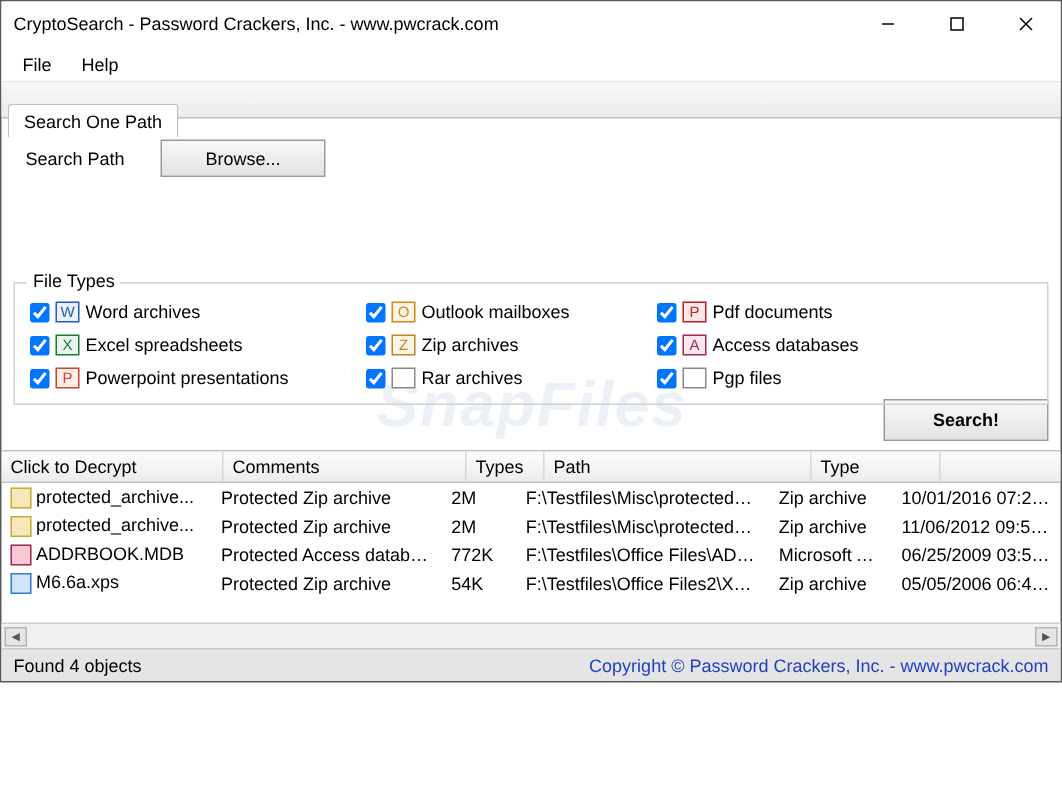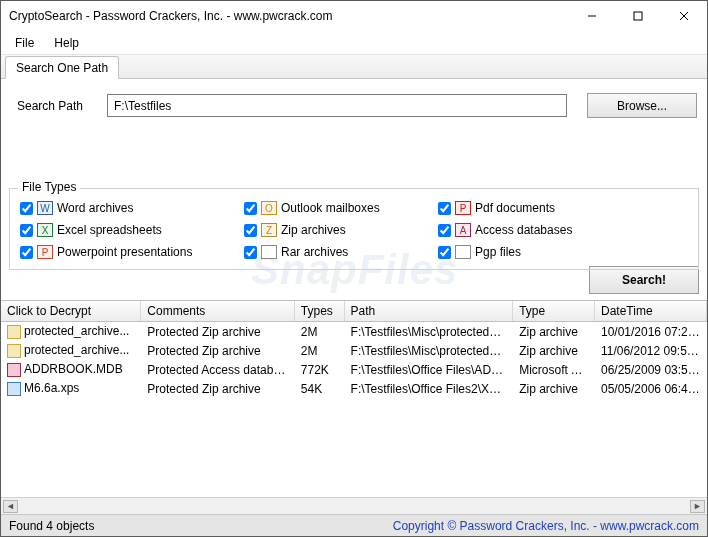--- a/index.html
+++ b/index.html
@@ -6,30 +6,30 @@
   body {
     margin: 0;
     font-family: "Segoe UI", Tahoma, sans-serif;
     font-size: 12px;
     background: #fff;
     color: #000;
     overflow: hidden;
     width: 708px;
     height: 537px;
   }
-  .window { width: 708px; height: 537px; border: 1px solid #5a5a5a; display: flex; flex-direction: column; background: #fff; }
+  .window { width: 708px; height: 455px; border: 1px solid #5a5a5a; display: flex; flex-direction: column; background: #fff; }
   .titlebar { height: 30px; display: flex; align-items: center; padding-left: 8px; background: #fff; }
   .titlebar-text { flex: 1; font-size: 12px; }
   .win-controls { display: flex; }
   .win-btn { width: 46px; height: 30px; display: flex; align-items: center; justify-content: center; }
   .win-btn svg { width: 10px; height: 10px; }
   .menubar { height: 24px; display: flex; align-items: center; padding: 0 4px; background: #fff; border-bottom: 1px solid #e5e5e5; }
   .menu-item { padding: 3px 10px; color: #000000; }
   .tabs-strip { height: 24px; display: flex; align-items: flex-end; background: linear-gradient(#f8f8f8,#ececec); border-bottom: 1px solid #c0c0c0; padding-left: 4px; }
-  .tab { padding: 4px 10px 3px 10px; border: 1px solid #c0c0c0; border-bottom: none; background: #f4f4f4; margin-right: 2px; border-radius: 3px 3px 0 0; position: relative; top: 1px; }
+  .tab { padding: 4px 10px 3px 10px; border: 1px solid #c0c0c0; border-bottom: none; background: #f4f4f4; margin-right: 2px; border-radius: 3px 3px 0 0; position: relative; top: 14px; }
   .tab.active { background: #fff; border-bottom: 1px solid #fff; }
   .search-row { display: flex; align-items: center; padding: 14px 10px 10px 16px; gap: 20px; }
   .search-row label { width: 70px; }
   .search-input { flex: 1; height: 23px; border: 1px solid #7a7a7a; padding: 2px 6px; font: inherit; background:#fff; }
   .browse-btn { width: 110px; height: 25px; background: linear-gradient(#f8f8f8,#e3e3e3); border: 1px solid #9a9a9a; font:inherit; }
   .spacer-top { height: 60px; }
   .fieldset { margin: 0 8px 6px 8px; border: 1px solid #d0d0d0; padding: 6px 10px 10px 10px; position: relative; }
   .fieldset-legend { position: absolute; top: -9px; left: 8px; background: #fff; padding: 0 4px; }
   .ft-grid { display: grid; grid-template-columns: 200px 170px 170px; column-gap: 24px; row-gap: 8px; margin-top:6px; }
   .chk { display: flex; align-items: center; gap: 4px; }
@@ -94,21 +94,20 @@
     <span class="menu-item">File</span>
     <span class="menu-item">Help</span>
   </div>
 
   <div class="tabs-strip">
     <div class="tab active">Search One Path</div>
   </div>
 
   <div class="search-row">
     <label>Search Path</label>
-    <input class="search-input" type="text" value="F:\Testfiles" style="">
     <button class="browse-btn">Browse...</button>
   </div>
 
   <div class="spacer-top"></div>
 
   <div class="watermark">SnapFiles</div>
 
   <div class="fieldset">
     <span class="fieldset-legend">File Types</span>
     <div class="ft-grid">
@@ -166,21 +165,20 @@
     <button class="search-btn">Search!</button>
   </div>
 
   <div class="table-wrap">
     <div class="thead">
       <div class="th c0">Click to Decrypt</div>
       <div class="th c1">Comments</div>
       <div class="th c2">Types</div>
       <div class="th c3">Path</div>
       <div class="th c4">Type</div>
-      <div class="th c5">DateTime</div>
     </div>
     <div class="tbody" id="tbody">
         <div class="tr">
           <div class="td c0"><span class="rowicon ri-zip"></span><span>protected_archive...</span></div>
           <div class="td c1">Protected Zip archive</div>
           <div class="td c2">2M</div>
           <div class="td c3">F:\Testfiles\Misc\protected_arc...</div>
           <div class="td c4">Zip archive</div>
           <div class="td c5">10/01/2016 07:22:20 ...</div>
         </div>

